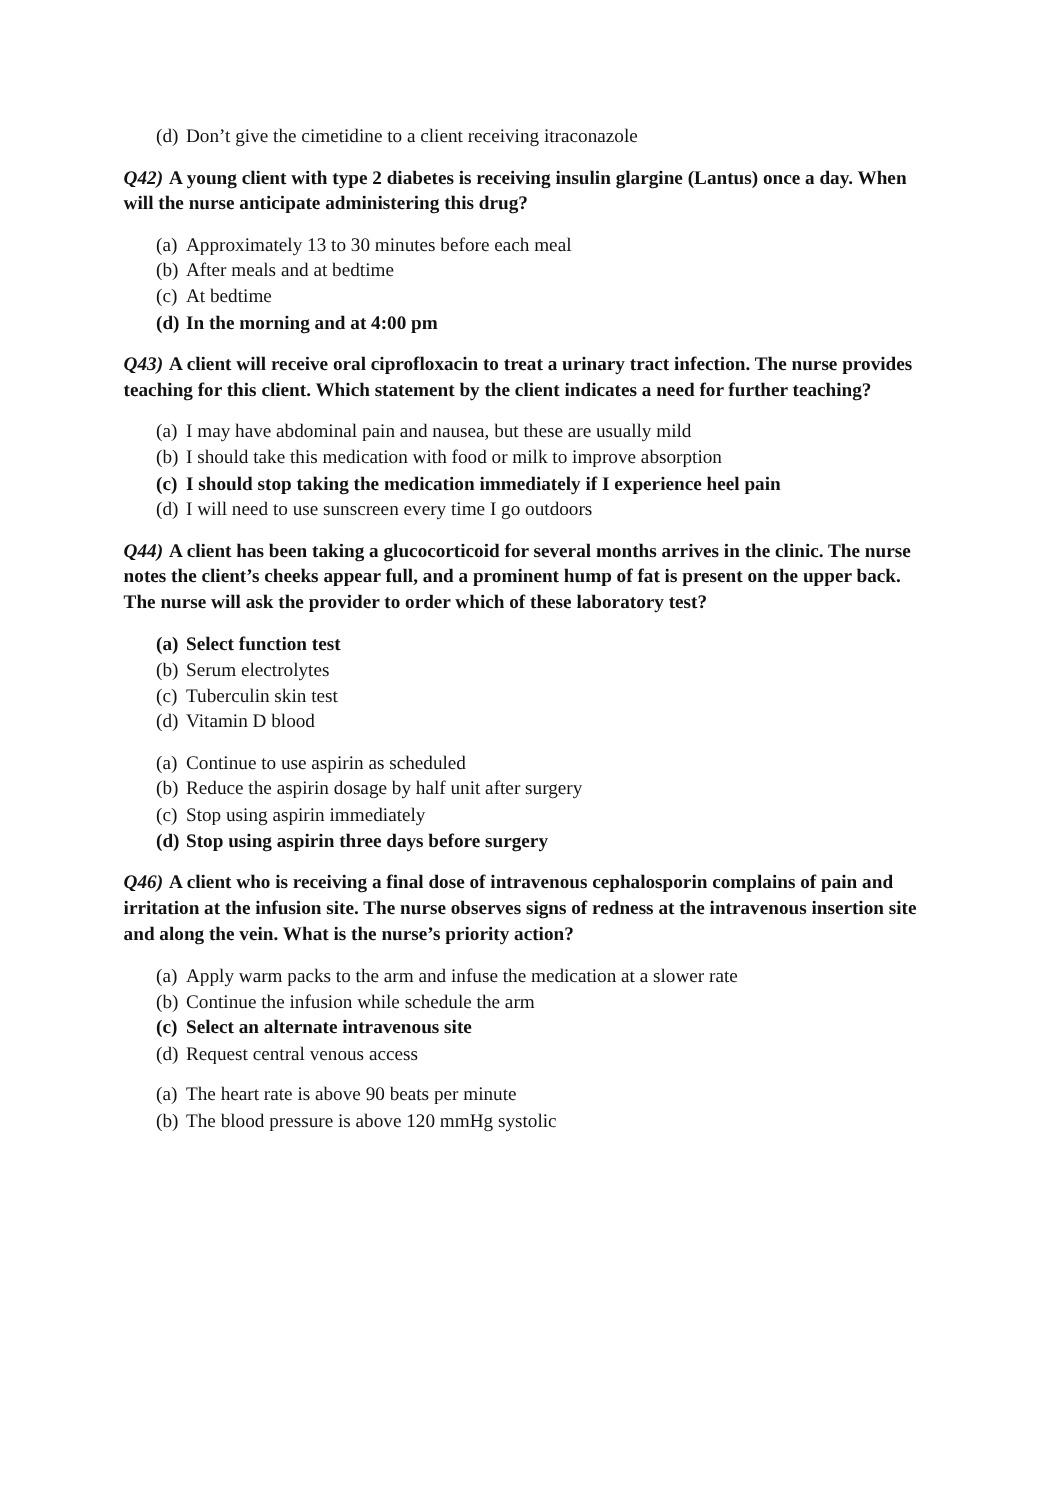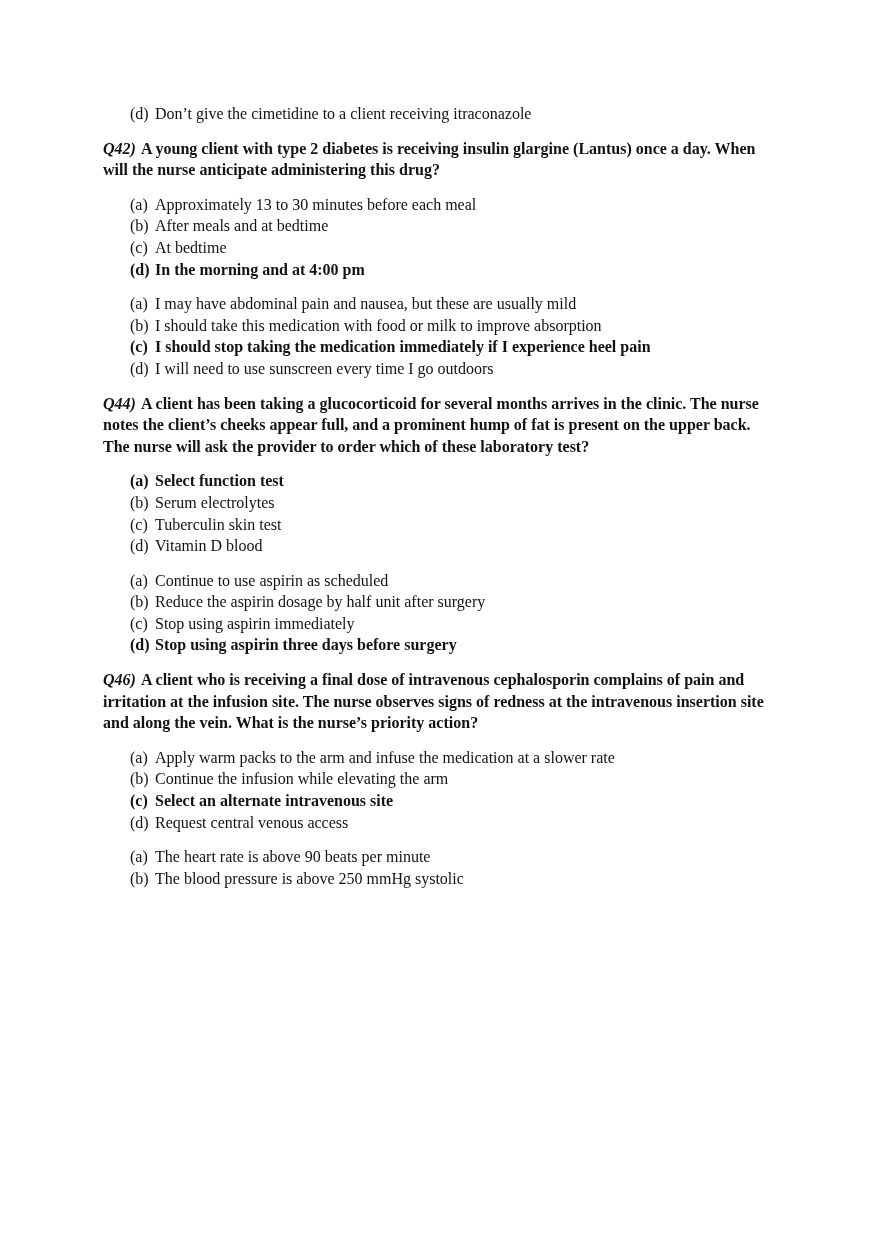--- a/index.html
+++ b/index.html
@@ -75,20 +75,21 @@
         </div>
         <div class="option">
           <span class="opt-label">(c)</span>
           <span class="opt-text">At bedtime</span>
         </div>
         <div class="option bold">
           <span class="opt-label">(d)</span>
           <span class="opt-text">In the morning and at 4:00 pm</span>
         </div>
       </div>
+      <p class="question"><span class="q-number">Q43)</span><span>A client will receive oral ciprofloxacin to treat a urinary tract infection. The nurse provides teaching for this client. Which statement by the client indicates a need for further teaching?</span></p>
       <div class="options">
         <div class="option">
           <span class="opt-label">(a)</span>
           <span class="opt-text">I may have abdominal pain and nausea, but these are usually mild</span>
         </div>
         <div class="option">
           <span class="opt-label">(b)</span>
           <span class="opt-text">I should take this medication with food or milk to improve absorption</span>
         </div>
         <div class="option bold">
@@ -138,35 +139,35 @@
         </div>
       </div>
       <p class="question"><span class="q-number">Q46)</span><span>A client who is receiving a final dose of intravenous cephalosporin complains of pain and irritation at the infusion site. The nurse observes signs of redness at the intravenous insertion site and along the vein. What is the nurse’s priority action?</span></p>
       <div class="options">
         <div class="option">
           <span class="opt-label">(a)</span>
           <span class="opt-text">Apply warm packs to the arm and infuse the medication at a slower rate</span>
         </div>
         <div class="option">
           <span class="opt-label">(b)</span>
-          <span class="opt-text">Continue the infusion while elevating the arm</span>
+          <span class="opt-text">Continue the infusion while schedule the arm</span>
         </div>
         <div class="option bold">
           <span class="opt-label">(c)</span>
           <span class="opt-text">Select an alternate intravenous site</span>
         </div>
         <div class="option">
           <span class="opt-label">(d)</span>
           <span class="opt-text">Request central venous access</span>
         </div>
       </div>
       <div class="options">
         <div class="option">
           <span class="opt-label">(a)</span>
           <span class="opt-text">The heart rate is above 90 beats per minute</span>
         </div>
         <div class="option">
           <span class="opt-label">(b)</span>
-          <span class="opt-text">The blood pressure is above 250 mmHg systolic</span>
+          <span class="opt-text">The blood pressure is above 120 mmHg systolic</span>
         </div>
       </div>
     </div>
 </div>
 
 </body></html>

